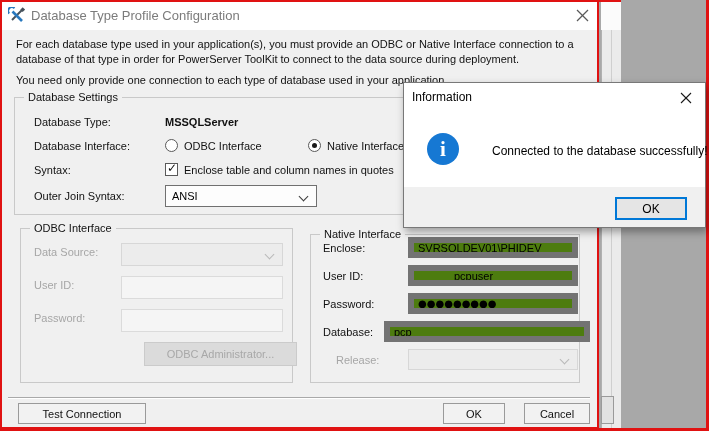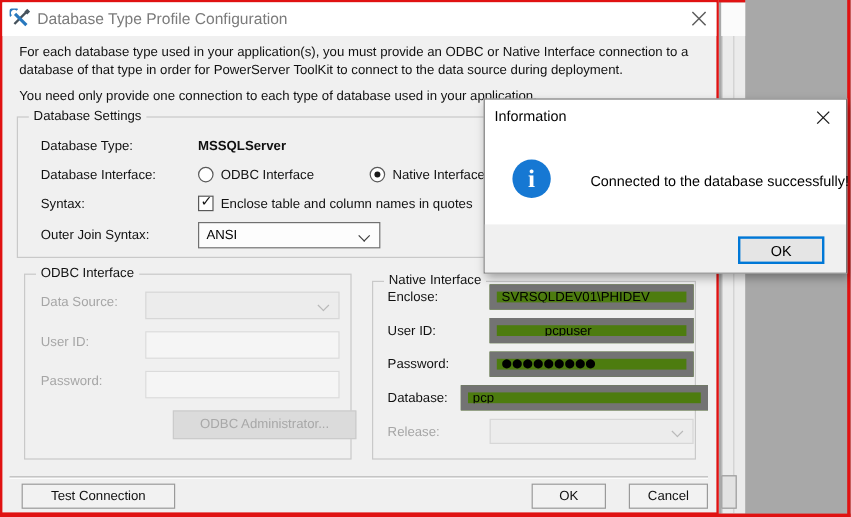--- a/index.html
+++ b/index.html
@@ -105,21 +105,21 @@
 
   <span class="lbl" style="left:323px; top:270px; z-index:3;">User ID:</span>
   <input class="txt" style="left: 408px; top: 265px; width: 170px; height: 21px; z-index: 3; padding-left: 40px;" value="pcpuser">
 
   <span class="lbl" style="left:323px; top:298px; z-index:3;">Password:</span>
   <input class="txt" style="left: 408px; top: 293px; width: 170px; height: 21px; font-family: &quot;DejaVu Sans&quot;, sans-serif; font-size: 10px; letter-spacing: 0px; z-index: 3;" value="●●●●●●●●●">
 
   <span class="lbl" style="left:323px; top:326px; z-index:3;">Database:</span>
   <input class="txt" style="left: 384px; top: 321px; width: 206px; height: 21px; z-index: 3;" value="pcp">
 
-  <span class="lbl lbl-dis" style="left:323px; top:354px; z-index:3;">Release:</span>
+  <span class="lbl lbl-dis" style="left:336px; top:354px; z-index:3;">Release:</span>
   <div class="combo combo-dis" style="left:408px; top:349px; width:170px; height:21px; z-index:3;">
     <span class="chev chev-dis" style="top:6px;"></span>
   </div>
 
   <div class="abs" style="left:8px; top:397px; width:582px; height:1px; background:#a9a9a9; z-index:3;"></div>
   <div class="abs" style="left:8px; top:398px; width:582px; height:1px; background:#ffffff; z-index:3;"></div>
 
   <div class="btn" style="left:18px; top:403px; width:128px; height:21px; z-index:3;">Test Connection</div>
   <div class="btn" style="left:443px; top:403px; width:62px; height:21px; z-index:3;">OK</div>
   <div class="btn" style="left:524px; top:403px; width:66px; height:21px; z-index:3;">Cancel</div>

